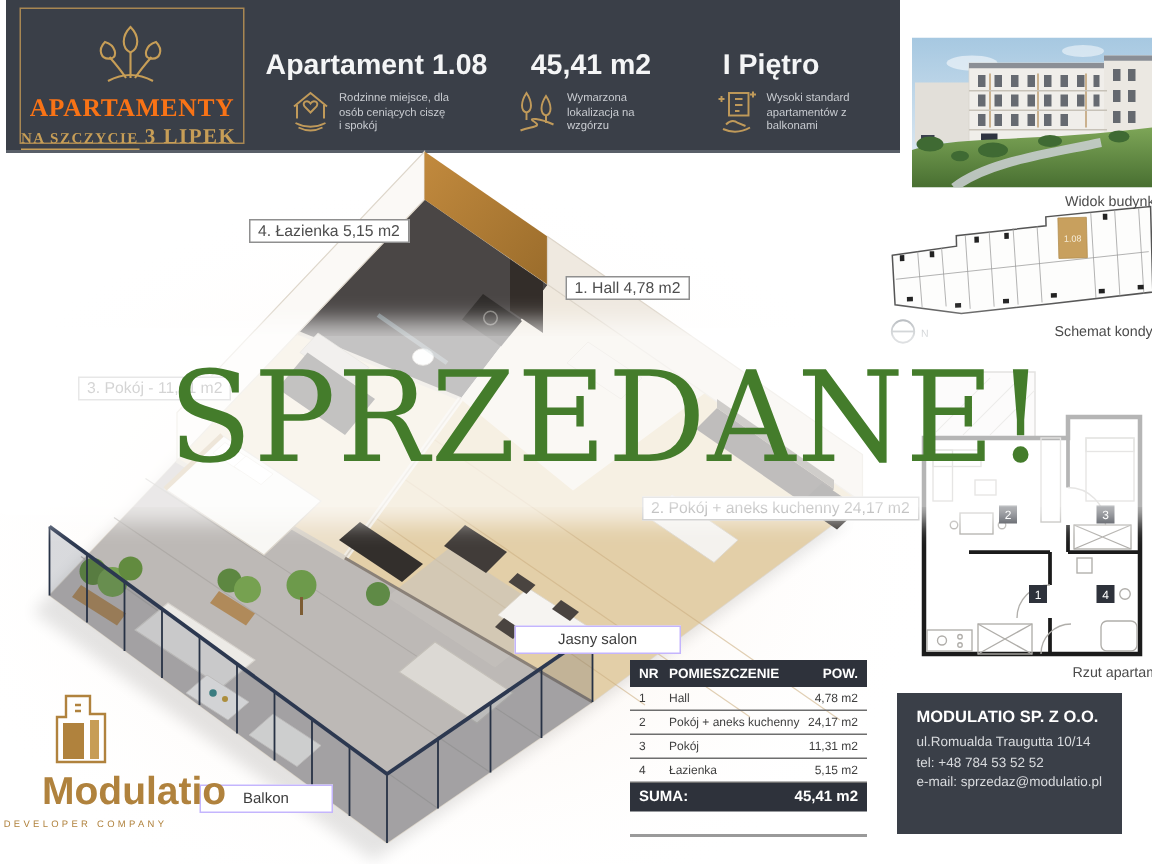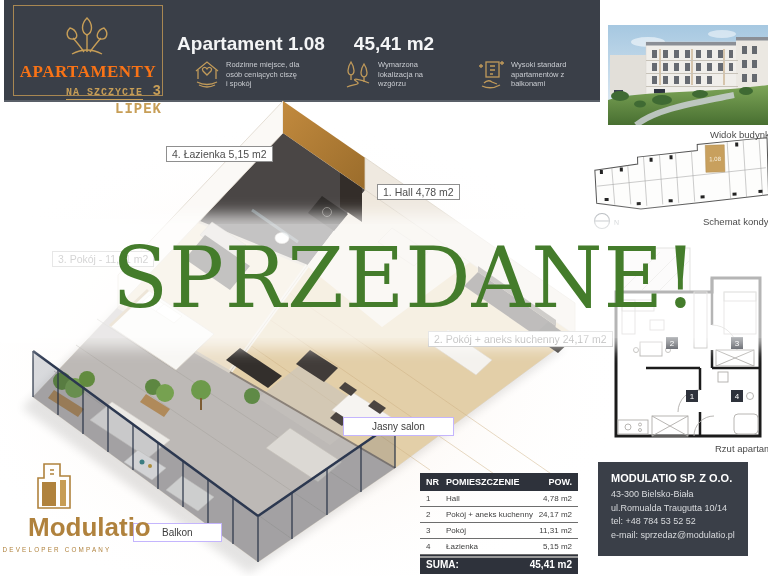--- a/index.html
+++ b/index.html
@@ -5,21 +5,21 @@
   html,body{margin:0;padding:0;}
   body{width:768px;height:576px;position:relative;overflow:hidden;background:#ffffff;
        font-family:"Liberation Sans",sans-serif;}
   .abs{position:absolute;}
 
   
   .topbar{left:4px;top:0;width:596px;height:100px;background:#3a3f48;border-bottom:2px solid #595f68;}
   .logo-area{left:9px;top:5px;width:148px;height:89px;border:1px solid rgba(196,154,85,.8);text-align:center;}
   .logo-line1{left:0;top:56px;width:148px;text-align:center;font-family:"Liberation Serif",serif;
               font-weight:bold;font-size:17px;letter-spacing:.5px;color:#f97316;}
-  .logo-line2{left:0;top:76px;width:148px;text-align:right;color:#c79e57;font-family:Liberation Mono, monospace;}
+  .logo-line2{left:0;top:76px;width:148px;text-align:left;color:#c79e57;font-family:Liberation Serif, serif;}
   .logo-line2 .small{font-size:10px;font-weight:bold;letter-spacing:1px;border-bottom:1px solid #c79e57;padding-bottom:1px;}
   .logo-line2 .big{font-size:14px;font-weight:bold;letter-spacing:1px;}
   .title{top:33px;height:24px;font-size:19px;font-weight:bold;color:#f4f5f6;text-align:center;}
   .feat-text{font-size:7.5px;line-height:9.5px;color:#c9ccd1;white-space:pre-line;}
   .feat-icon{width:28px;height:30px;}
 
   
   .caption{font-size:9.5px;color:#4b4b4b;white-space:nowrap;}
   .plan-label{background:#ffffff;border:1px solid #8f8f8f;color:#4e4e4e;font-size:10.5px;
               padding:1px 5px;white-space:nowrap;}
@@ -27,21 +27,21 @@
   .gold-label{background:#ffffff;border:1px solid #c4b5fd;color:#3c3c3c;font-size:10px;
               padding:3px 28px;white-space:nowrap;}
 
   
   .band{left:0;top:224px;width:768px;height:114px;background:rgba(255,255,255,.68);
         box-shadow:0 0 14px 10px rgba(255,255,255,.68);}
   .sold{left:35px;top:236px;width:740px;text-align:center;font-family:"DejaVu Serif","Liberation Serif",serif;
         font-size:84px;line-height:1;color:#447c2b;letter-spacing:1px;transform:scaleX(.97);}
 
   
-  .roomtable{left:420px;top:473px;width:158px;}
+  .roomtable{left:420px;top:440px;width:158px;}
   .rt-head{display:flex;background:#2e323b;color:#ffffff;font-size:9px;font-weight:bold;padding:4px 6px;}
   .rt-row{display:flex;font-size:8px;color:#3f3f3f;padding:3px 6px;border-bottom:1px solid #6e6e6e;}
   .rt-suma{display:flex;background:#2e323b;color:#ffffff;font-size:10px;font-weight:bold;padding:4px 6px;}
   .c-nr{width:20px;}
   .c-name{flex:1;}
   .c-pow{text-align:right;}
   .rt-line{left:420px;top:556px;width:158px;height:2px;background:#9a9a9a;}
 
   
   .company{left:598px;top:462px;width:150px;height:94px;background:#3a3f48;color:#ffffff;
@@ -75,20 +75,21 @@
     </svg>
     <div class="abs logo-line1">APARTAMENTY</div>
     <div class="abs logo-line2">
       <span class="small">NA SZCZYCIE</span>
       <span class="big">3 LIPEK</span>
     </div>
   </div>
 
   <div class="abs title" style="left:162px;width:170px">Apartament 1.08</div>
   <div class="abs title" style="left:330px;width:120px">45,41 m2</div>
+  <div class="abs title" style="left:452px;width:116px">I Piętro</div>
 
   <svg class="abs feat-icon" style="left:189px;top:59px" viewBox="0 0 28 30">
     <g fill="none" stroke="#c09a5a" stroke-width="1.3">
       <path d="M3,12 L14,3 L25,12"></path>
       <path d="M5,11 L5,20 M23,11 L23,20"></path>
       <path d="M14,10 c-2,-3 -6,-1 -4,2 l4,4 l4,-4 c2,-3 -2,-5 -4,-2 Z"></path>
       <path d="M4,23 q10,5 20,0 M6,26 q8,4 16,0"></path>
     </g>
   </svg>
   <div class="abs feat-text" style="left:222px;top:60px;width:100px">Rodzinne miejsce, dla
@@ -440,21 +441,20 @@
   </div>
   <div class="rt-suma">
     <span class="c-name">SUMA:</span>
     <span class="c-pow">45,41 m2</span>
   </div>
 </div>
 <div class="abs rt-line"></div>
 
 <div class="abs company">
   <div class="co-name">MODULATIO SP. Z O.O.</div>
-  <div class="co-line">43-300 Bielsko-Biała</div>
   <div class="co-line">ul.Romualda Traugutta 10/14</div>
   <div class="co-line">tel: +48 784 53 52 52</div>
   <div class="co-line">e-mail: sprzedaz@modulatio.pl</div>
 </div>
 
 <svg class="abs" style="left:30px;top:460px" width="56" height="52" viewBox="0 0 56 52">
   <g fill="none" stroke="#b0823d" stroke-width="1.6">
     <path d="M14,4 L30,4 L30,16 L40,16 L40,48 L8,48 L8,18 L14,18 Z"></path>
     <path d="M20,10 L24,10 M20,14 L24,14"></path>
   </g>

